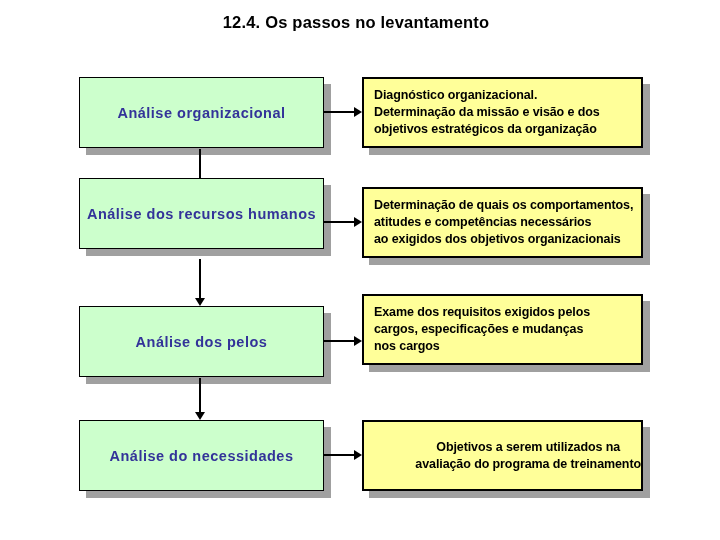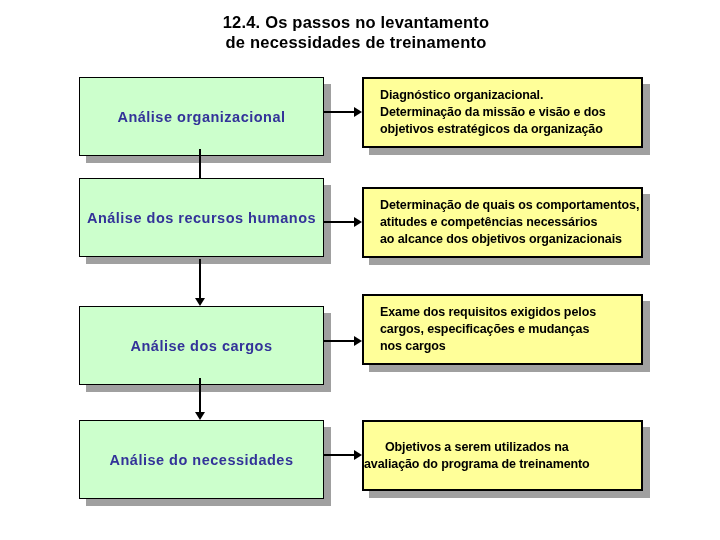--- a/index.html
+++ b/index.html
@@ -34,21 +34,21 @@
     font-size: 16.5px;
     line-height: 20px;
     color: #000;
     letter-spacing: 0.2px;
   }
 
   .gbox {
     position: absolute;
     left: 79px;
     width: 245px;
-    height: 79px;
+    height: 71px;
     background: var(--left-box-fill);
     border: 1px solid var(--box-border);
     box-shadow: 7px 7px 0 var(--shadow);
     display: flex;
     align-items: center;
     justify-content: center;
     text-align: center;
     color: var(--left-box-text);
     font-weight: bold;
     font-size: 14.5px;
@@ -64,25 +64,25 @@
     border: 2px solid var(--box-border);
     box-shadow: 7px 7px 0 var(--shadow);
     display: flex;
     align-items: center;
     color: var(--right-box-text);
     font-weight: bold;
     font-size: 12.5px;
     line-height: 17px;
     letter-spacing: -0.1px;
     white-space: pre;
-    padding-left: 16px;
+    padding-left: 10px;
   }
   .ybox.center {
     padding-left: 0;
-    justify-content: flex-start;
+    justify-content: flex-end;
     text-align: center;
   }
 
   .harrow {
     position: absolute;
     left: 324px;
     width: 38px;
     height: 10px;
   }
   .harrow .line {
@@ -126,21 +126,20 @@
     border-right: 5px solid transparent;
   }
 </style>
 </head>
 <body>
 
 <div class="slide">
 
   <div class="title">
     <div>12.4. Os passos no levantamento</div>
-    <div>de necessidades de treinamento</div>
   </div>
 
   <div>
 
     <div class="gbox" style="top:77px">
       <span>Análise organizacional</span>
     </div>
     <div class="harrow" style="top:107px">
       <div class="line"></div>
         <div class="head"></div>
@@ -159,30 +158,30 @@
     <div class="gbox" style="top:178px">
       <span>Análise dos recursos humanos</span>
     </div>
     <div class="harrow" style="top:217px">
       <div class="line"></div>
         <div class="head"></div>
     </div>
     <div class="ybox" style="top:187px">
       <span>Determinação de quais os comportamentos,
 atitudes e competências necessários
-ao alcance dos objetivos organizacionais</span>
+ao exigidos dos objetivos organizacionais</span>
     </div>
 
     <div class="varrow" style="top:259px;height:47px">
       <div class="line"></div>
         <div class="head"></div>
     </div>
 
     <div class="gbox" style="top:306px">
-      <span>Análise dos cargos</span>
+      <span>Análise dos pelos</span>
     </div>
     <div class="harrow" style="top:336px">
       <div class="line"></div>
         <div class="head"></div>
     </div>
     <div class="ybox" style="top:294px">
       <span>Exame dos requisitos exigidos pelos
 cargos, especificações e mudanças
 nos cargos</span>
     </div>

